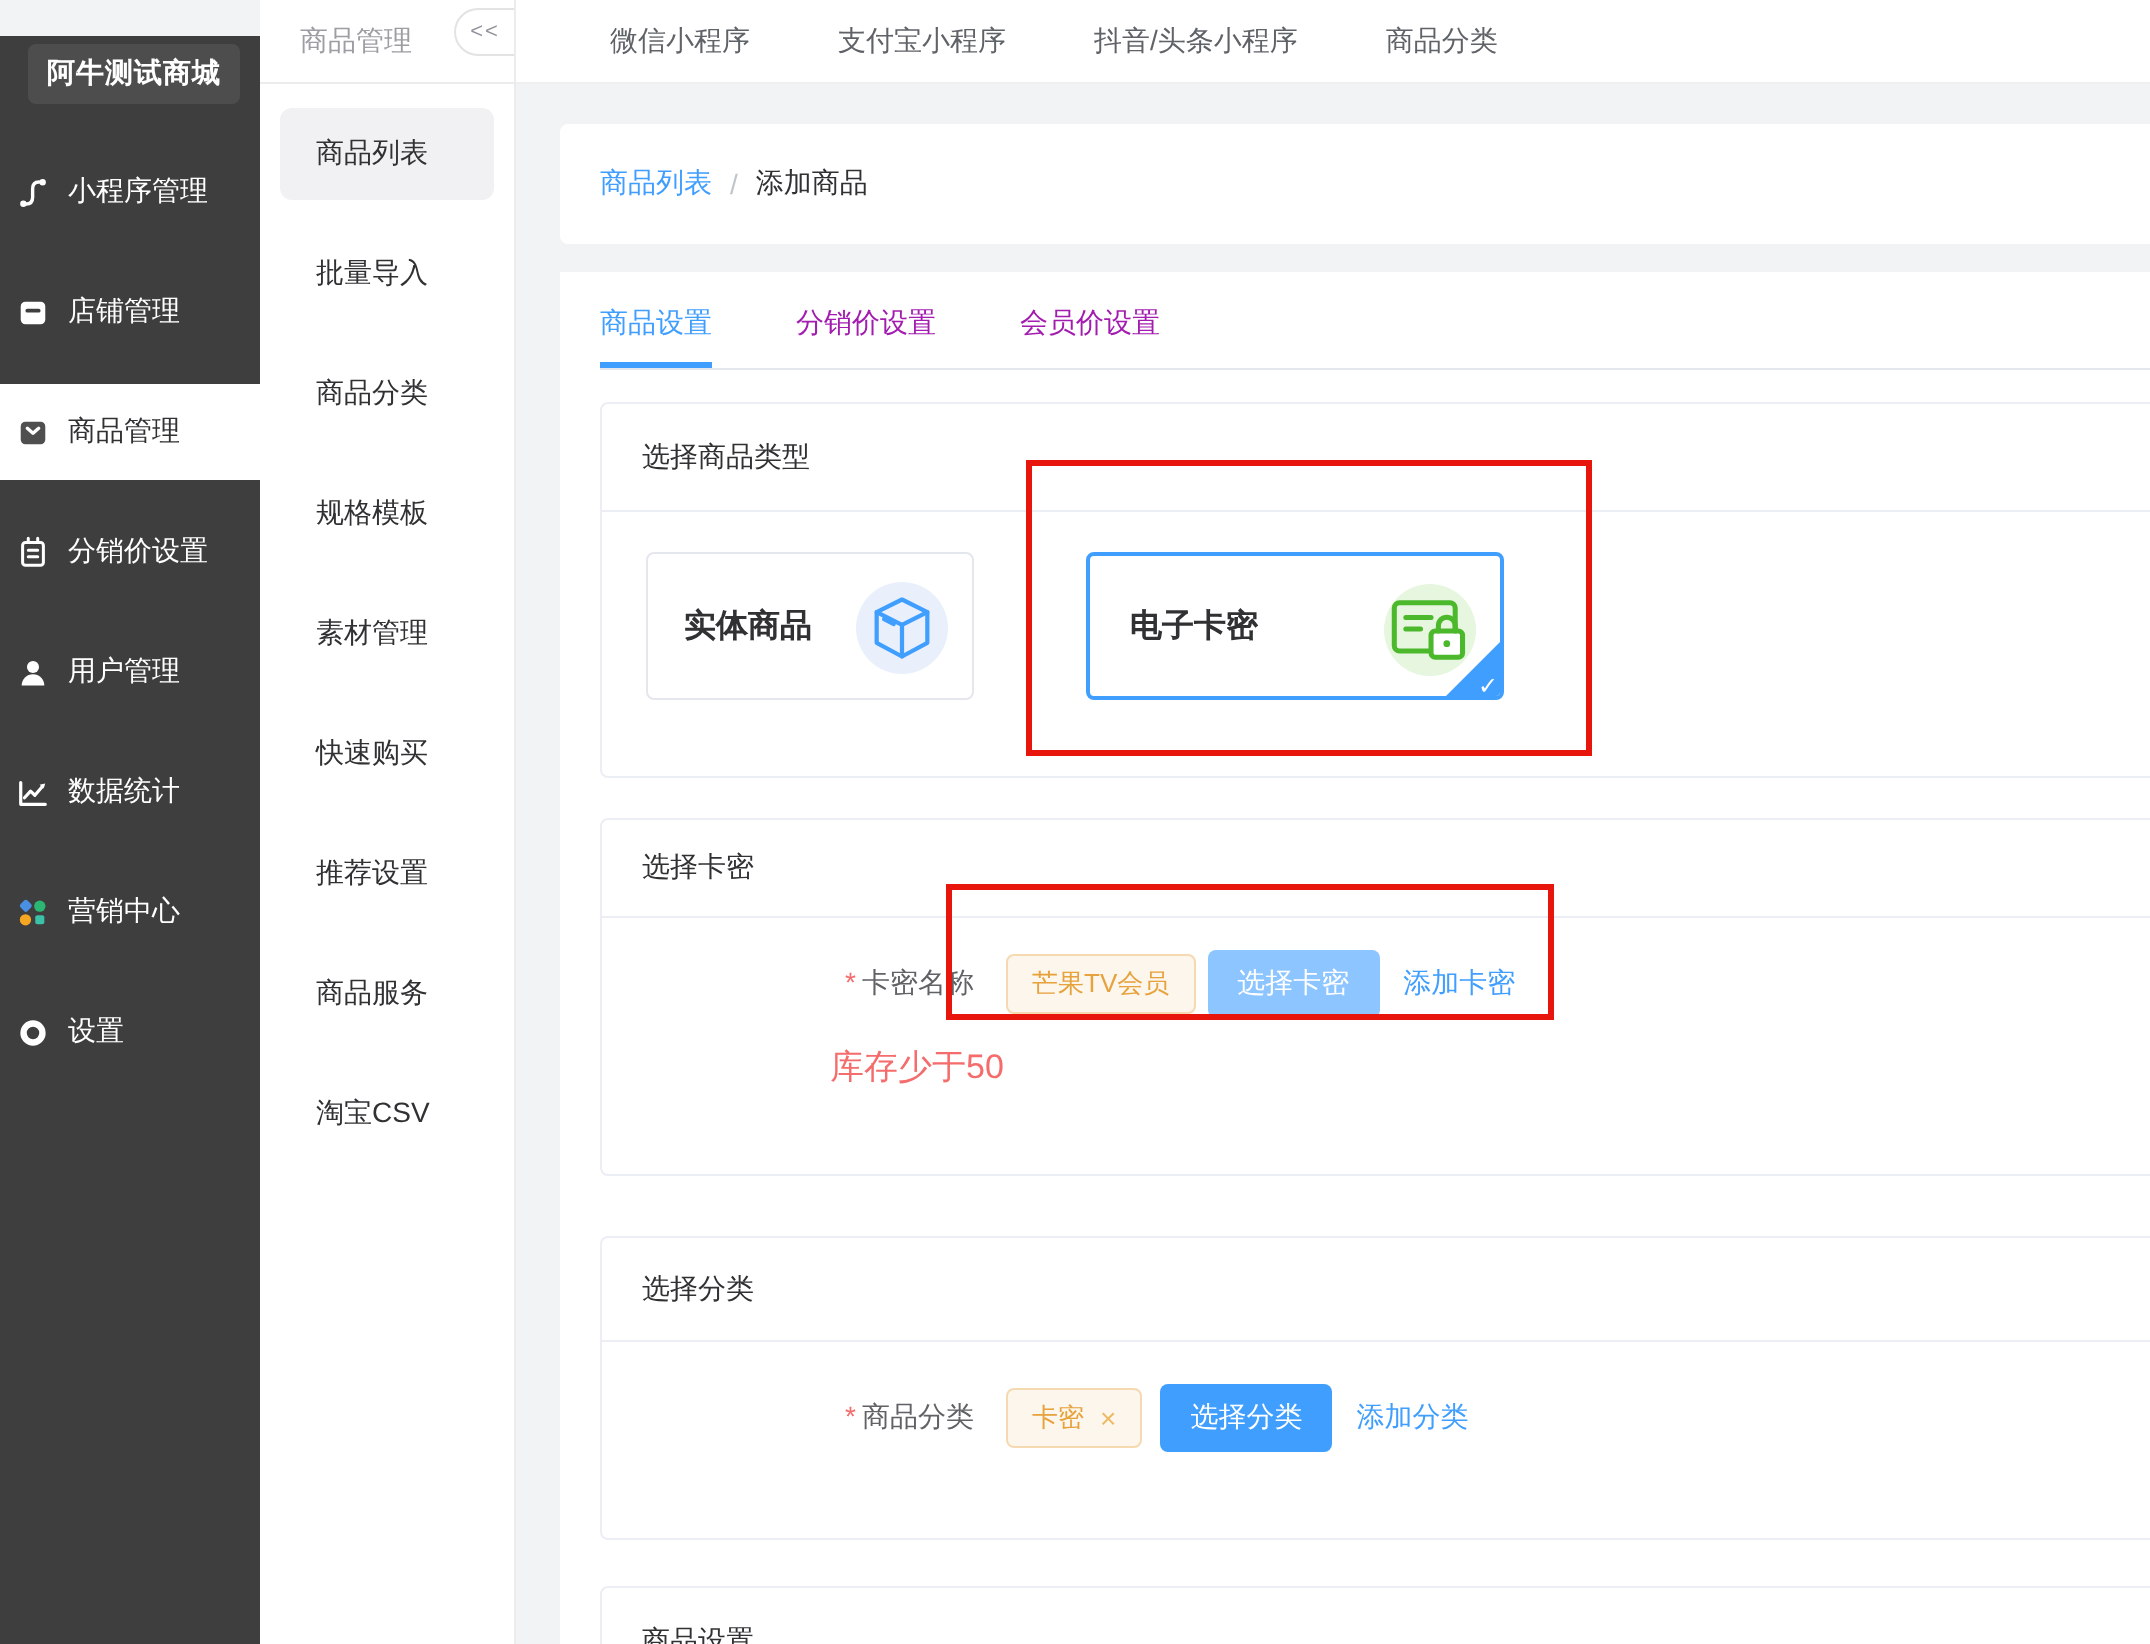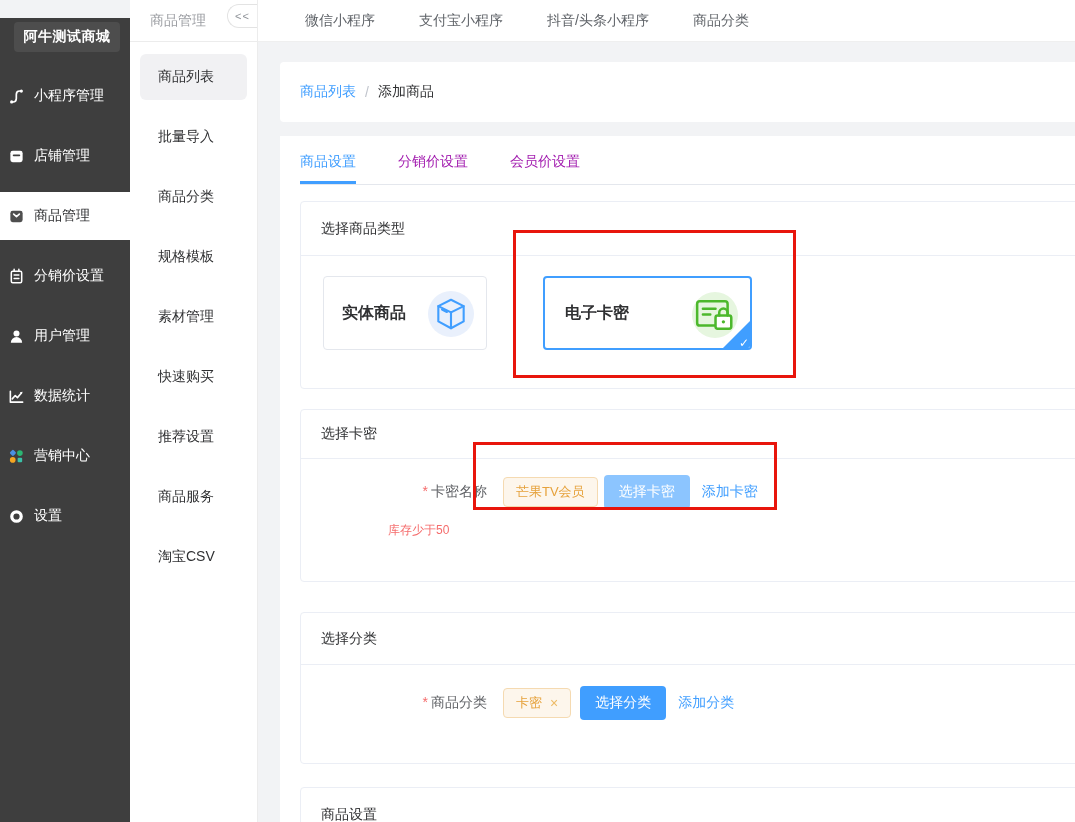--- a/index.html
+++ b/index.html
@@ -67,21 +67,21 @@
   .f-label{width:186px;text-align:right;font-size:14px;color:#606266;flex:none;}
   .req{color:#f56c6c;margin-right:3px;}
   .tag{display:inline-flex;align-items:center;height:30px;padding:0 12px;background:#fdf6ec;
     border:1px solid #f5dab1;border-radius:4px;color:#e6a23c;font-size:13px;margin-left:16px;box-sizing:border-box;}
   .tag-close{margin-left:8px;color:#edba64;font-size:14px;cursor:pointer;line-height:1;}
   .btn{height:34px;padding:0 15px;border:none;border-radius:4px;font-size:14px;color:#fff;
     cursor:pointer;font-family:inherit;}
   .btn-light{background:#8cc5ff;margin-left:6px;}
   .btn-solid{background:#409eff;margin-left:9px;}
   .link{color:#409eff;font-size:14px;margin-left:12px;cursor:pointer;text-decoration:none;}
-  .error-text{color:#f56c6c;font-size:12px;margin:13px 0 0 87px;}
+  .error-text{color:#f56c6c;font-size:17px;margin:13px 0 0 114px;}
   
   .anno{position:absolute;border:3px solid #e8150c;z-index:20;pointer-events:none;box-sizing:border-box;}
   #anno1{left:513px;top:230px;width:283px;height:148px;}
   #anno2{left:473px;top:442px;width:304px;height:68px;}
 </style>
 </head>
 <body>
 
 <div class="dark-sidebar">
   <div class="logo">阿牛测试商城</div>

